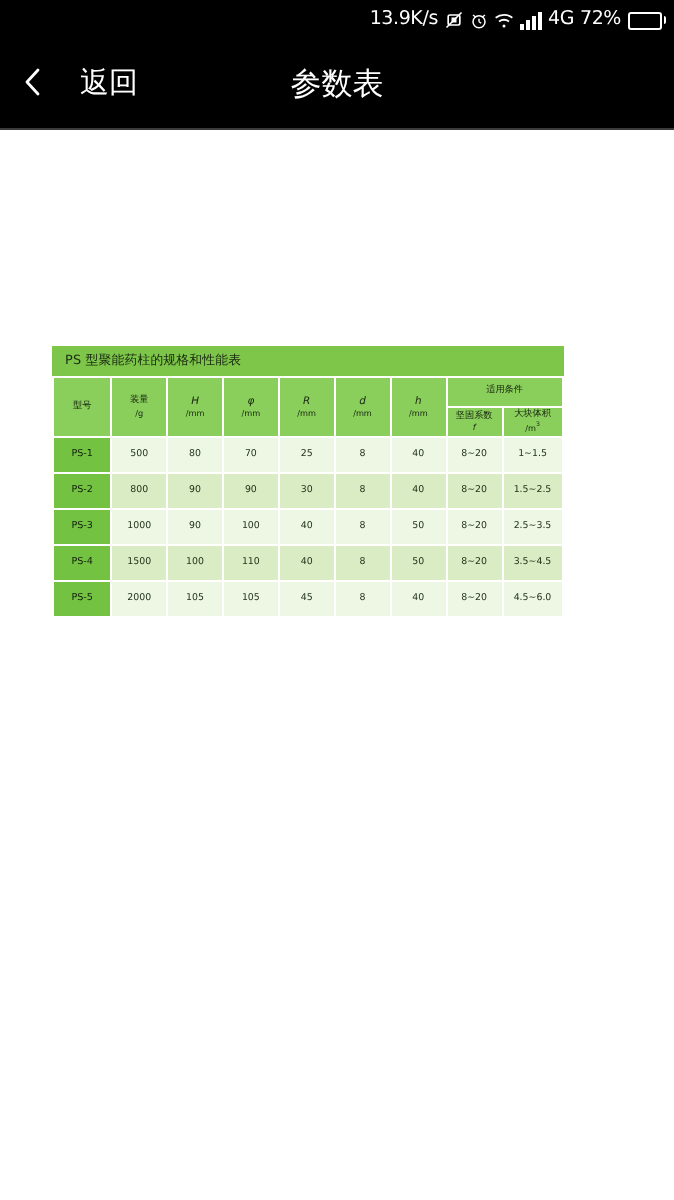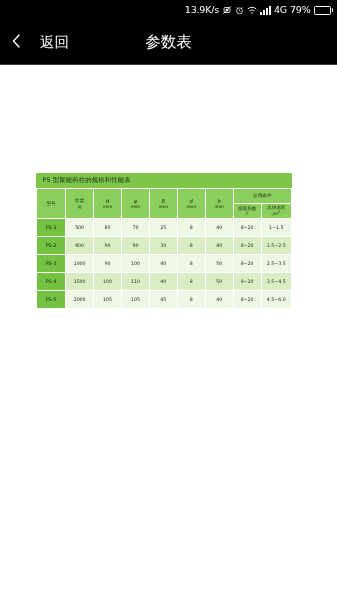--- a/index.html
+++ b/index.html
@@ -60,21 +60,21 @@
     display:flex; align-items:center; justify-content:center;
     font-size:15.5px; pointer-events:none;
   }
   .nav-sep{ height:1px; width:100%; background:#3a3a3a; }
 
   
   .content{ width:100%; height:536px; background:#fff; position:relative; }
 
   .table-wrap{
     position:absolute;
-    left:36px; top:108px;
+    left:26px; top:108px;
     width:256px;
   }
 
   table.spec{
     width:100%;
     border-collapse:collapse;
     table-layout:fixed;
     background:#7ec64a;
   }
   table.spec td, table.spec th{
@@ -171,21 +171,21 @@
       <span class="bars">
           <i></i>
           <i></i>
           <i></i>
           <i></i>
         </span>
     </span>
 
     <span class="sb-text">4G</span>
 
-    <span class="sb-text">79%</span>
+    <span class="sb-text">72%</span>
 
     <span class="battery">
       <span class="batt-body"><span class="batt-fill" style="width: 84%;"></span></span>
       <span class="batt-cap"></span>
     </span>
 
   </div>
 </div>
 
 <div class="navbar">

